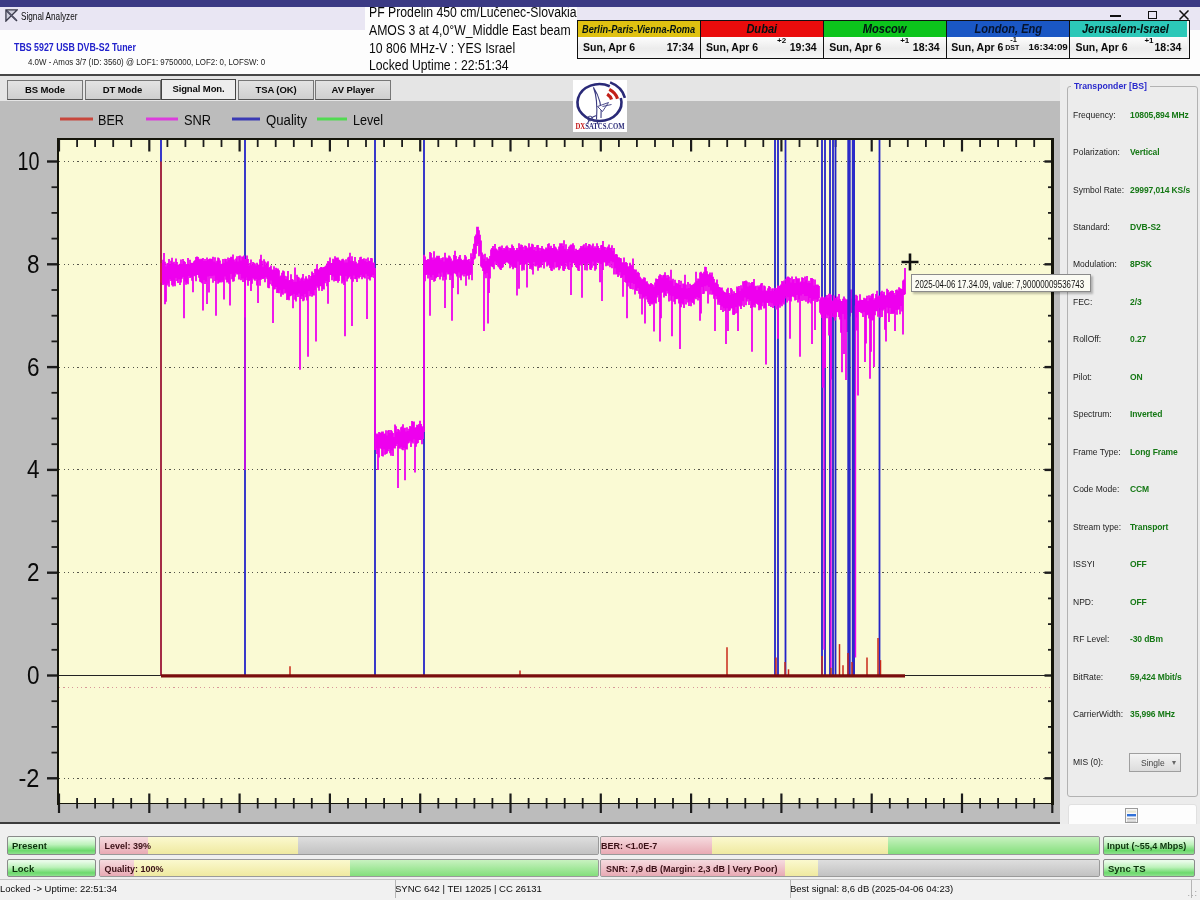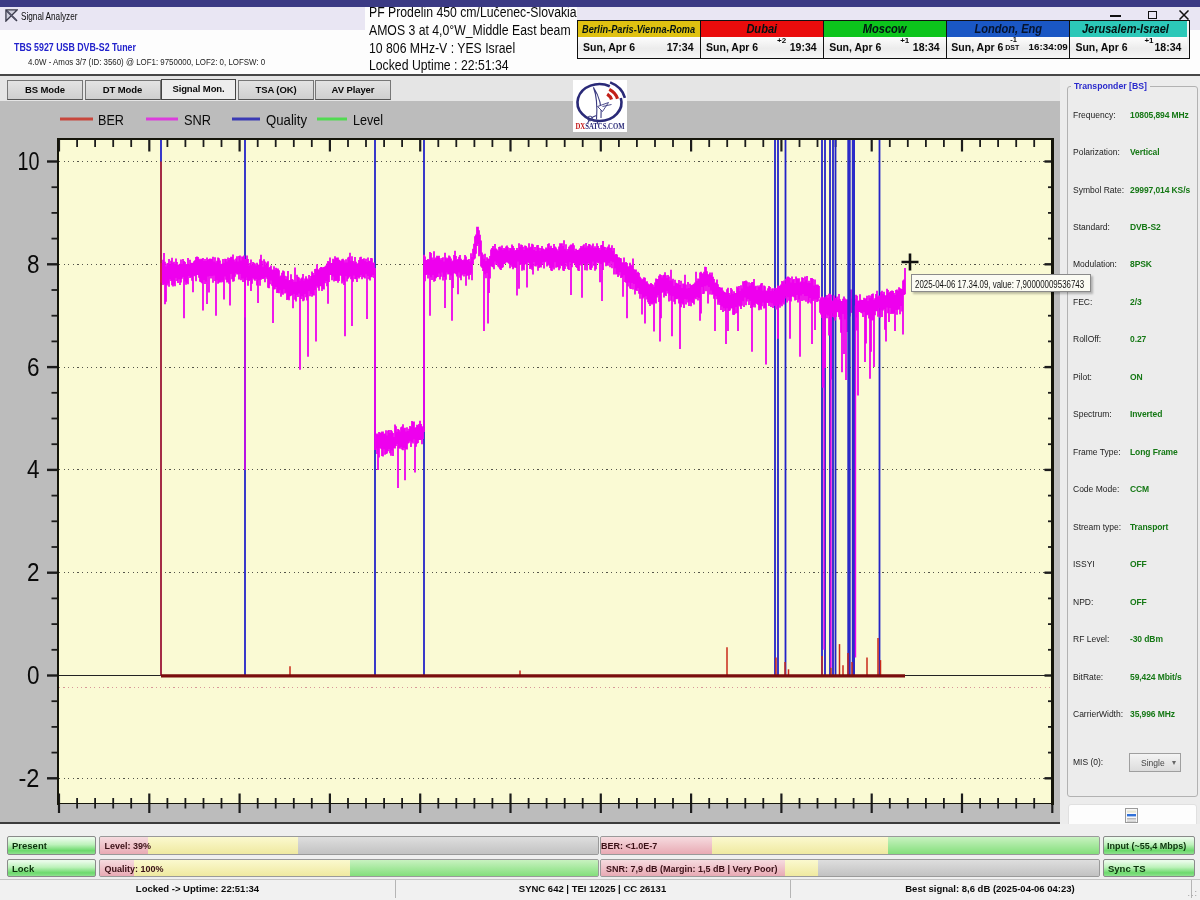--- a/index.html
+++ b/index.html
@@ -15,21 +15,21 @@
  border:1px solid #777;border-bottom:1px solid #555;font-size:9.5px;font-weight:bold;letter-spacing:-0.1px;
  text-align:center;line-height:17px;color:#0a0a0a}
 .gbar{position:absolute;height:18.5px;border:1px solid #8a8a8a;border-radius:2px;
  background:linear-gradient(#e9fbe9 8%,#bdf2bb 45%,#6cd96c 80%,#8fe28f);
  font-size:9.5px;font-weight:bold;color:#0c320c;line-height:18px;padding-left:4px;box-sizing:border-box;white-space:nowrap}
 .pbar{position:absolute;height:18.5px;border:1px solid #9a9a9a;border-radius:2px;
  font-size:9px;font-weight:bold;color:#3a1016;line-height:18px;box-sizing:border-box;overflow:hidden;white-space:nowrap}
 .seg{position:absolute;top:0;bottom:0}
 .plab{position:absolute;left:1073px;font-size:8.5px;color:#222;white-space:nowrap}
 .pval{position:absolute;left:1130px;font-size:8.5px;font-weight:bold;color:#157815;white-space:nowrap;letter-spacing:-0.1px}
-.sbtxt{position:absolute;top:883px;text-align:center;font-size:9.5px;font-weight:bold;color:#0a0a0a}
+.sbtxt{position:absolute;top:883px;text-align:left;font-size:9.5px;font-weight:normal;color:#0a0a0a}
 </style></head>
 <body>
 
 <div class="abs" style="left:0;top:0;width:1200px;height:6.5px;background:#3b3a84"></div>
 <div class="abs" style="left:0;top:6.5px;width:1200px;height:23.5px;background:#e9e6f3"></div>
 <div class="abs" style="left:0;top:30px;width:1200px;height:44px;background:#fdfdfd"></div>
 <div class="abs" style="left:0;top:74px;width:1200px;height:1.6px;background:#474747"></div>
 
 <svg class="abs" style="left:5px;top:8.5px" width="13" height="13" viewBox="0 0 14 14">
  <path d="M1 1 L13 13 M13 1 L1 13 M1 1 L13 1 1 13 Z" stroke="#3a3a4a" stroke-width="1.4" fill="#cfcfdd"></path>
@@ -412,21 +412,21 @@
 <div class="pbar" style="left:600px;top:836px;width:500px;background:#c9c9c9">
  <div class="seg" style="left:0;width:111px;background:linear-gradient(#f6dbdf,#e8aab4)"></div>
  <div class="seg" style="left:111px;width:176px;background:linear-gradient(#fbf9cf,#efe9a0)"></div>
  <div class="seg" style="left:287px;right:0;background:linear-gradient(#c8f2c0,#84df7c)"></div>
  <span style="position:relative;">BER: &lt;1.0E-7</span>
 </div>
 <div class="pbar" style="left:600px;top:858.5px;width:500px;background:#c9c9c9">
  <div class="seg" style="left:0;width:184px;background:linear-gradient(#f6dbdf,#e8aab4)"></div>
  <div class="seg" style="left:184px;width:33px;background:linear-gradient(#fbf9cf,#efe9a0)"></div>
  <div class="seg" style="left:217px;right:0;background:linear-gradient(#dedede,#c2c2c2)"></div>
- <span style="position:relative;padding-left:5px">SNR: 7,9 dB (Margin: 1,5 dB | Very Poor)</span>
+ <span style="position:relative;padding-left:5px">SNR: 7,9 dB (Margin: 2,3 dB | Very Poor)</span>
 </div>
 
 <div class="abs" style="left:0;top:878.5px;width:1200px;height:21.5px;background:#f1f1f1;border-top:1px solid #c4c4c4"></div>
 <div class="sbtxt" style="left:0;width:395px">Locked -&gt; Uptime: 22:51:34</div>
 <div class="sbtxt" style="left:395px;width:395px">SYNC 642 | TEI 12025 | CC 26131</div>
 <div class="sbtxt" style="left:790px;width:400px">Best signal: 8,6 dB (2025-04-06 04:23)</div>
 <div class="abs" style="left:394.5px;top:880px;width:1px;height:18px;background:#b5b5b5"></div>
 <div class="abs" style="left:789.5px;top:880px;width:1px;height:18px;background:#b5b5b5"></div>
 <div class="abs" style="left:1190.5px;top:880px;width:1px;height:18px;background:#b5b5b5"></div>
 <div class="abs" style="right:2px;top:888px;font-size:9px;color:#999;letter-spacing:1px">..:</div>

